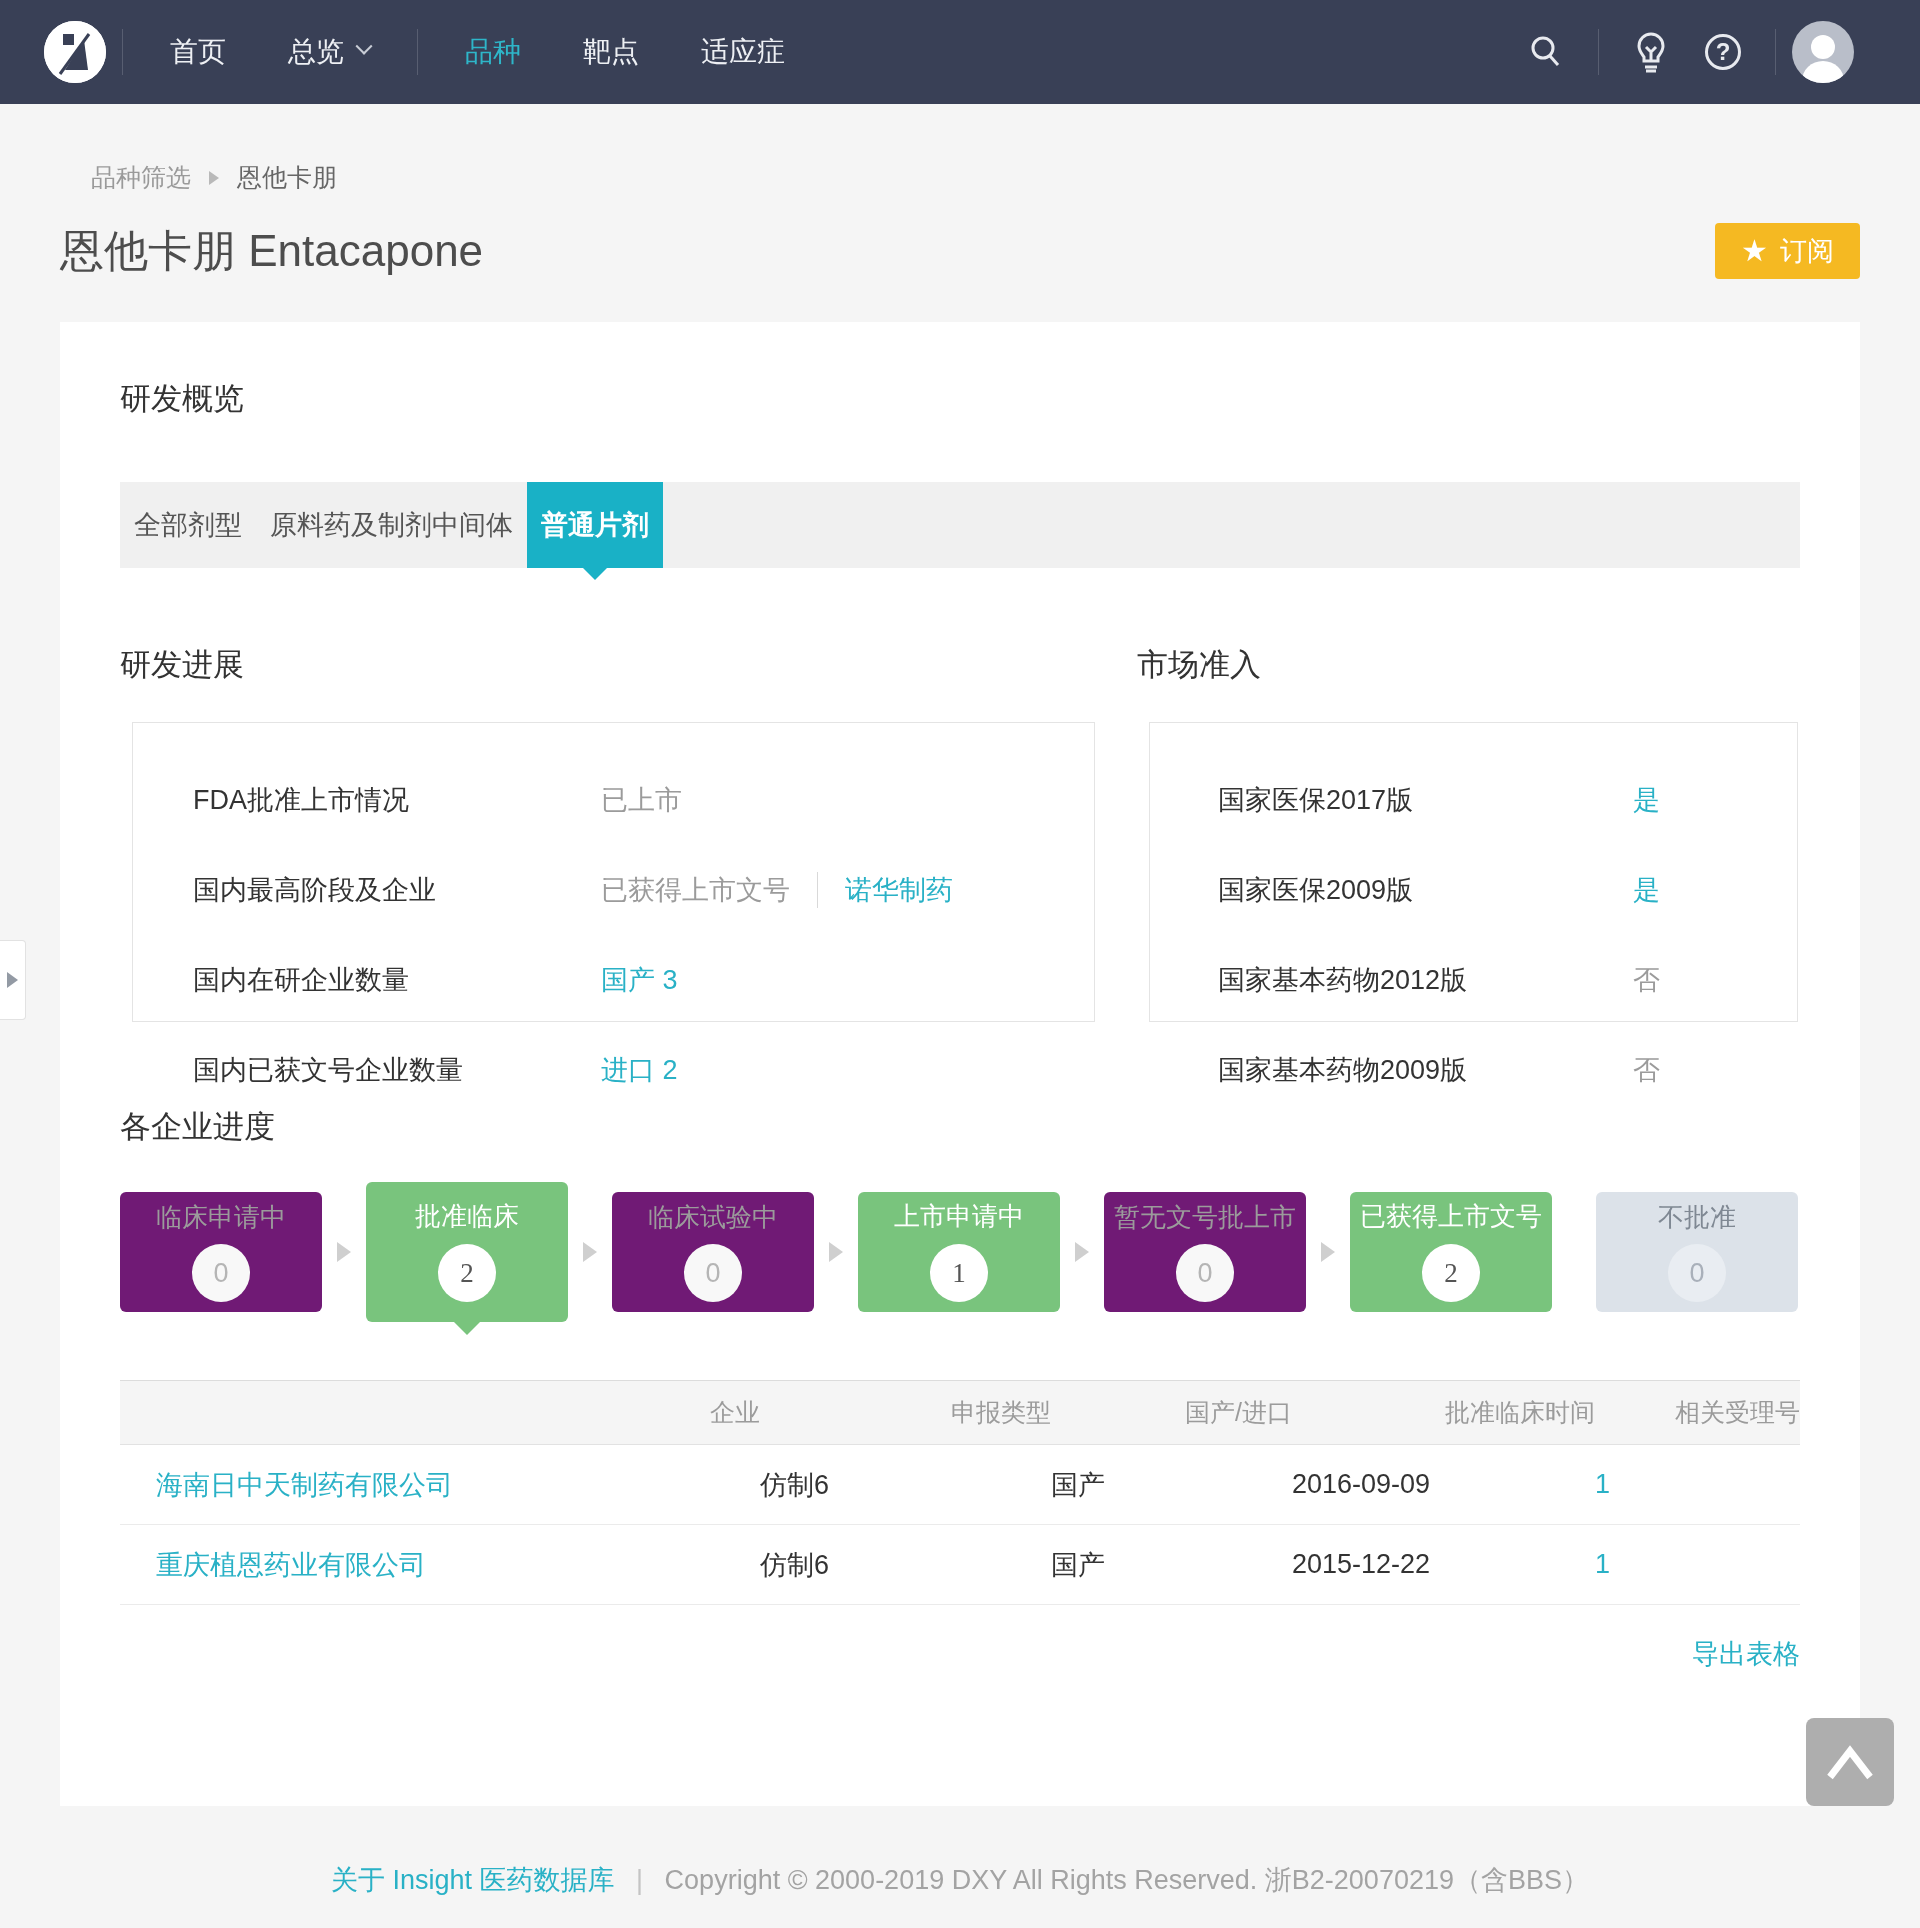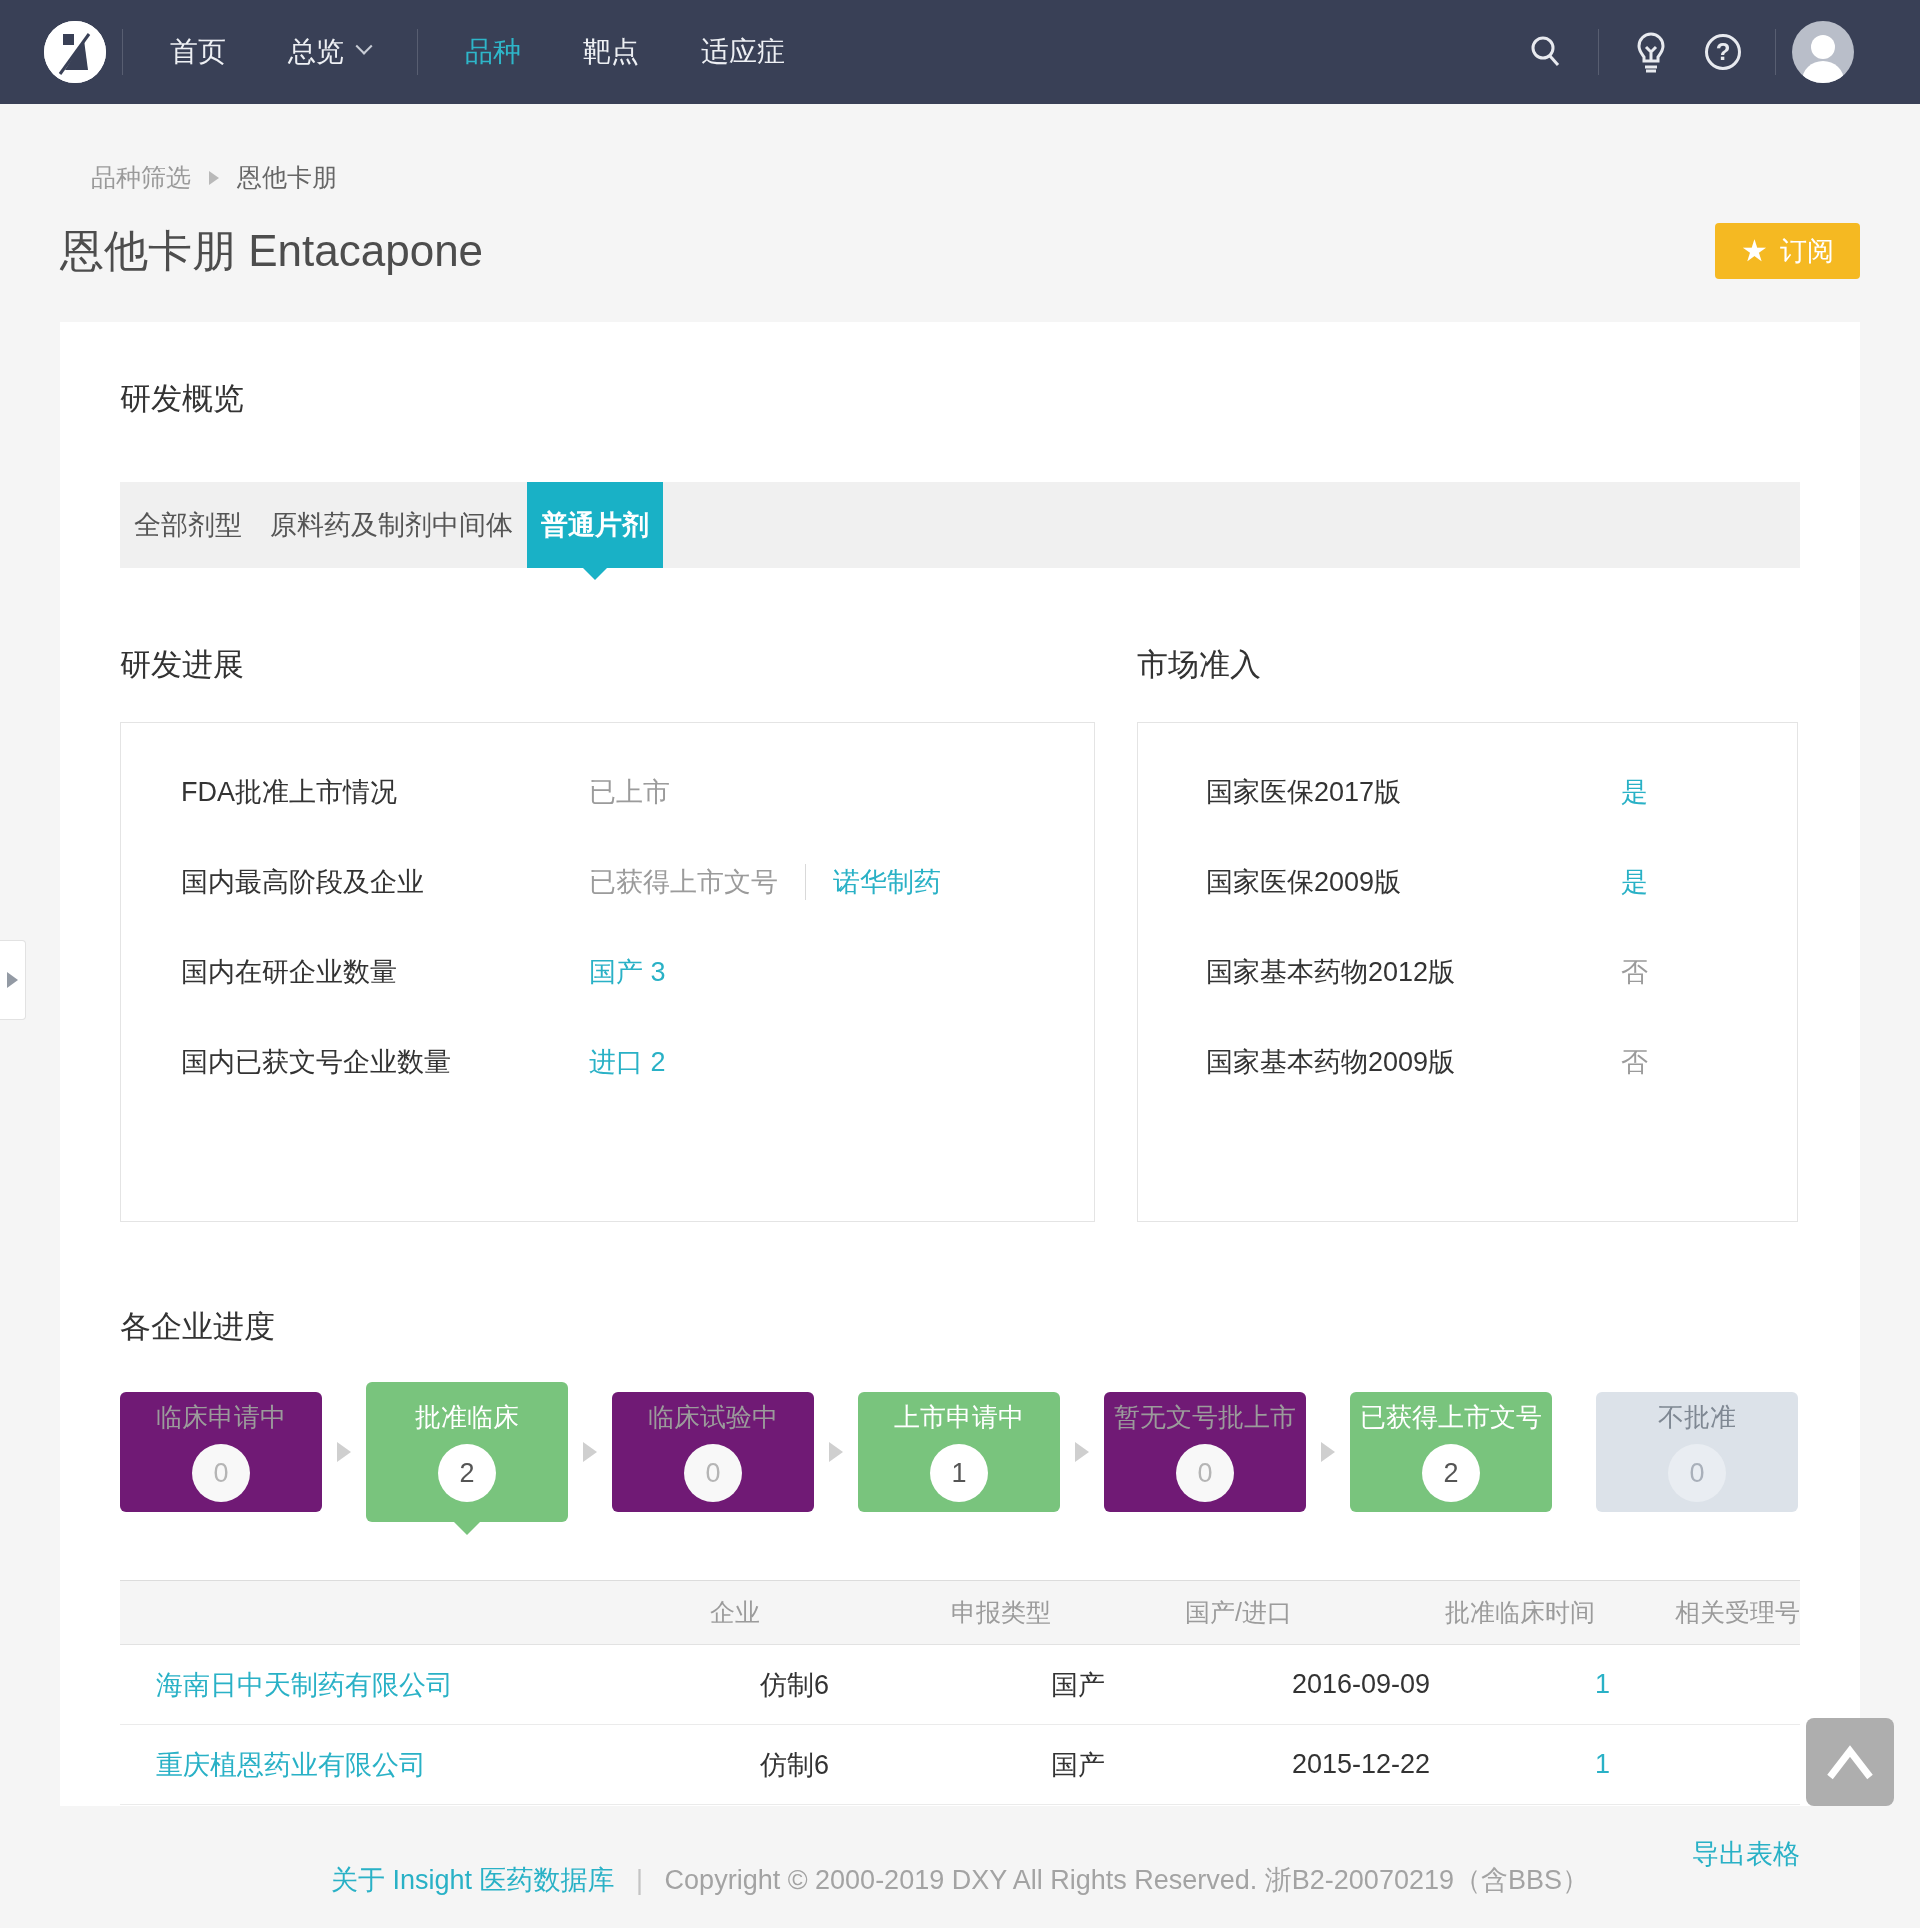--- a/index.html
+++ b/index.html
@@ -36,41 +36,41 @@
   .card{margin:0 60px;background:#fff;padding:56px 60px 0;height:1484px;}
   .card h2{font-size:31px;color:#333;font-weight:400;line-height:42px;margin-bottom:62px;}
   .tabbar{height:86px;background:#f0f0f0;display:flex;margin-bottom:76px;}
   .tab{padding:0 14px;line-height:86px;font-size:27px;color:#555;cursor:pointer;white-space:nowrap;}
   .tab.active{background:#19b1c6;color:#fff;font-weight:bold;position:relative;}
   .tab.active::after{content:"";position:absolute;top:100%;left:50%;margin-left:-12px;border:12px solid transparent;border-top-color:#19b1c6;}
   .two-col{display:flex;}
   .col-left{width:975px;flex:none;margin-right:42px;}
   .col-right{width:661px;flex:none;}
   .two-col h3, .section-h3{font-size:31px;color:#333;font-weight:400;line-height:42px;margin-bottom:36px;}
-  .info-box{border:1px solid #e4e4e4;height:500px;padding:24px 0;}
+  .info-box{border:1px solid #e4e4e4;height:300px;padding:32px 0;margin-left:12px;}
   .info-row{height:90px;display:flex;align-items:center;font-size:27px;}
   .col-left .info-row{padding-left:60px;}
   .col-left .info-label{width:408px;flex:none;color:#333;}
   .col-right .info-row{padding-left:68px;}
   .col-right .info-label{width:415px;flex:none;color:#333;}
   .v-text{color:#9b9b9b;}
   .v-link{color:var(--accent);cursor:pointer;}
   .v-muted{color:#9b9b9b;}
   .v-divider{width:0;height:36px;border-left:1px solid #d9d9d9;margin:0 27px;}
   
   .pipeline-h3{margin-top:84px;margin-bottom:8px;}
   .pipeline{margin-top:34px;height:154px;display:flex;align-items:flex-start;}
   .pl-mid{height:140px;display:flex;align-items:center;}
   .stage{width:202px;height:120px;border-radius:6px;display:flex;flex-direction:column;align-items:center;justify-content:center;cursor:pointer;flex:none;}
   .stage .stage-label{font-size:26px;line-height:30px;white-space:nowrap;}
   .stage .stage-count{width:58px;height:58px;border-radius:50%;display:flex;align-items:center;justify-content:center;font-size:27px;margin-top:12px;}
   .stage.gray{background:#701a75;}
   .stage.gray .stage-label{color:#9b9b9b;}
   .stage.gray .stage-count{background:#f8f8f8;color:#b5b5b5;}
-  .stage.green{background:var(--green);}
+  .stage.green{background:var(--green);font-family:Liberation Serif, serif;}
   .stage.green .stage-label{color:#fff;}
   .stage.green .stage-count{background:#fff;color:#555;}
   .stage.muted{background:#dce2e9;}
   .stage.muted .stage-label{color:#7f8893;}
   .stage.muted .stage-count{background:#e9edf2;color:#a9b0ba;}
   .stage.current{height:140px;position:relative;}
   .stage.current::after{content:"";position:absolute;top:100%;left:50%;margin-left:-13px;border:13px solid transparent;border-top-color:var(--green);}
   .gap{width:44px;height:140px;display:flex;align-items:center;justify-content:center;flex:none;}
   .gap .arrow-right{width:0;height:0;border-left:14px solid #cfcfcf;border-top:10px solid transparent;border-bottom:10px solid transparent;}
   

